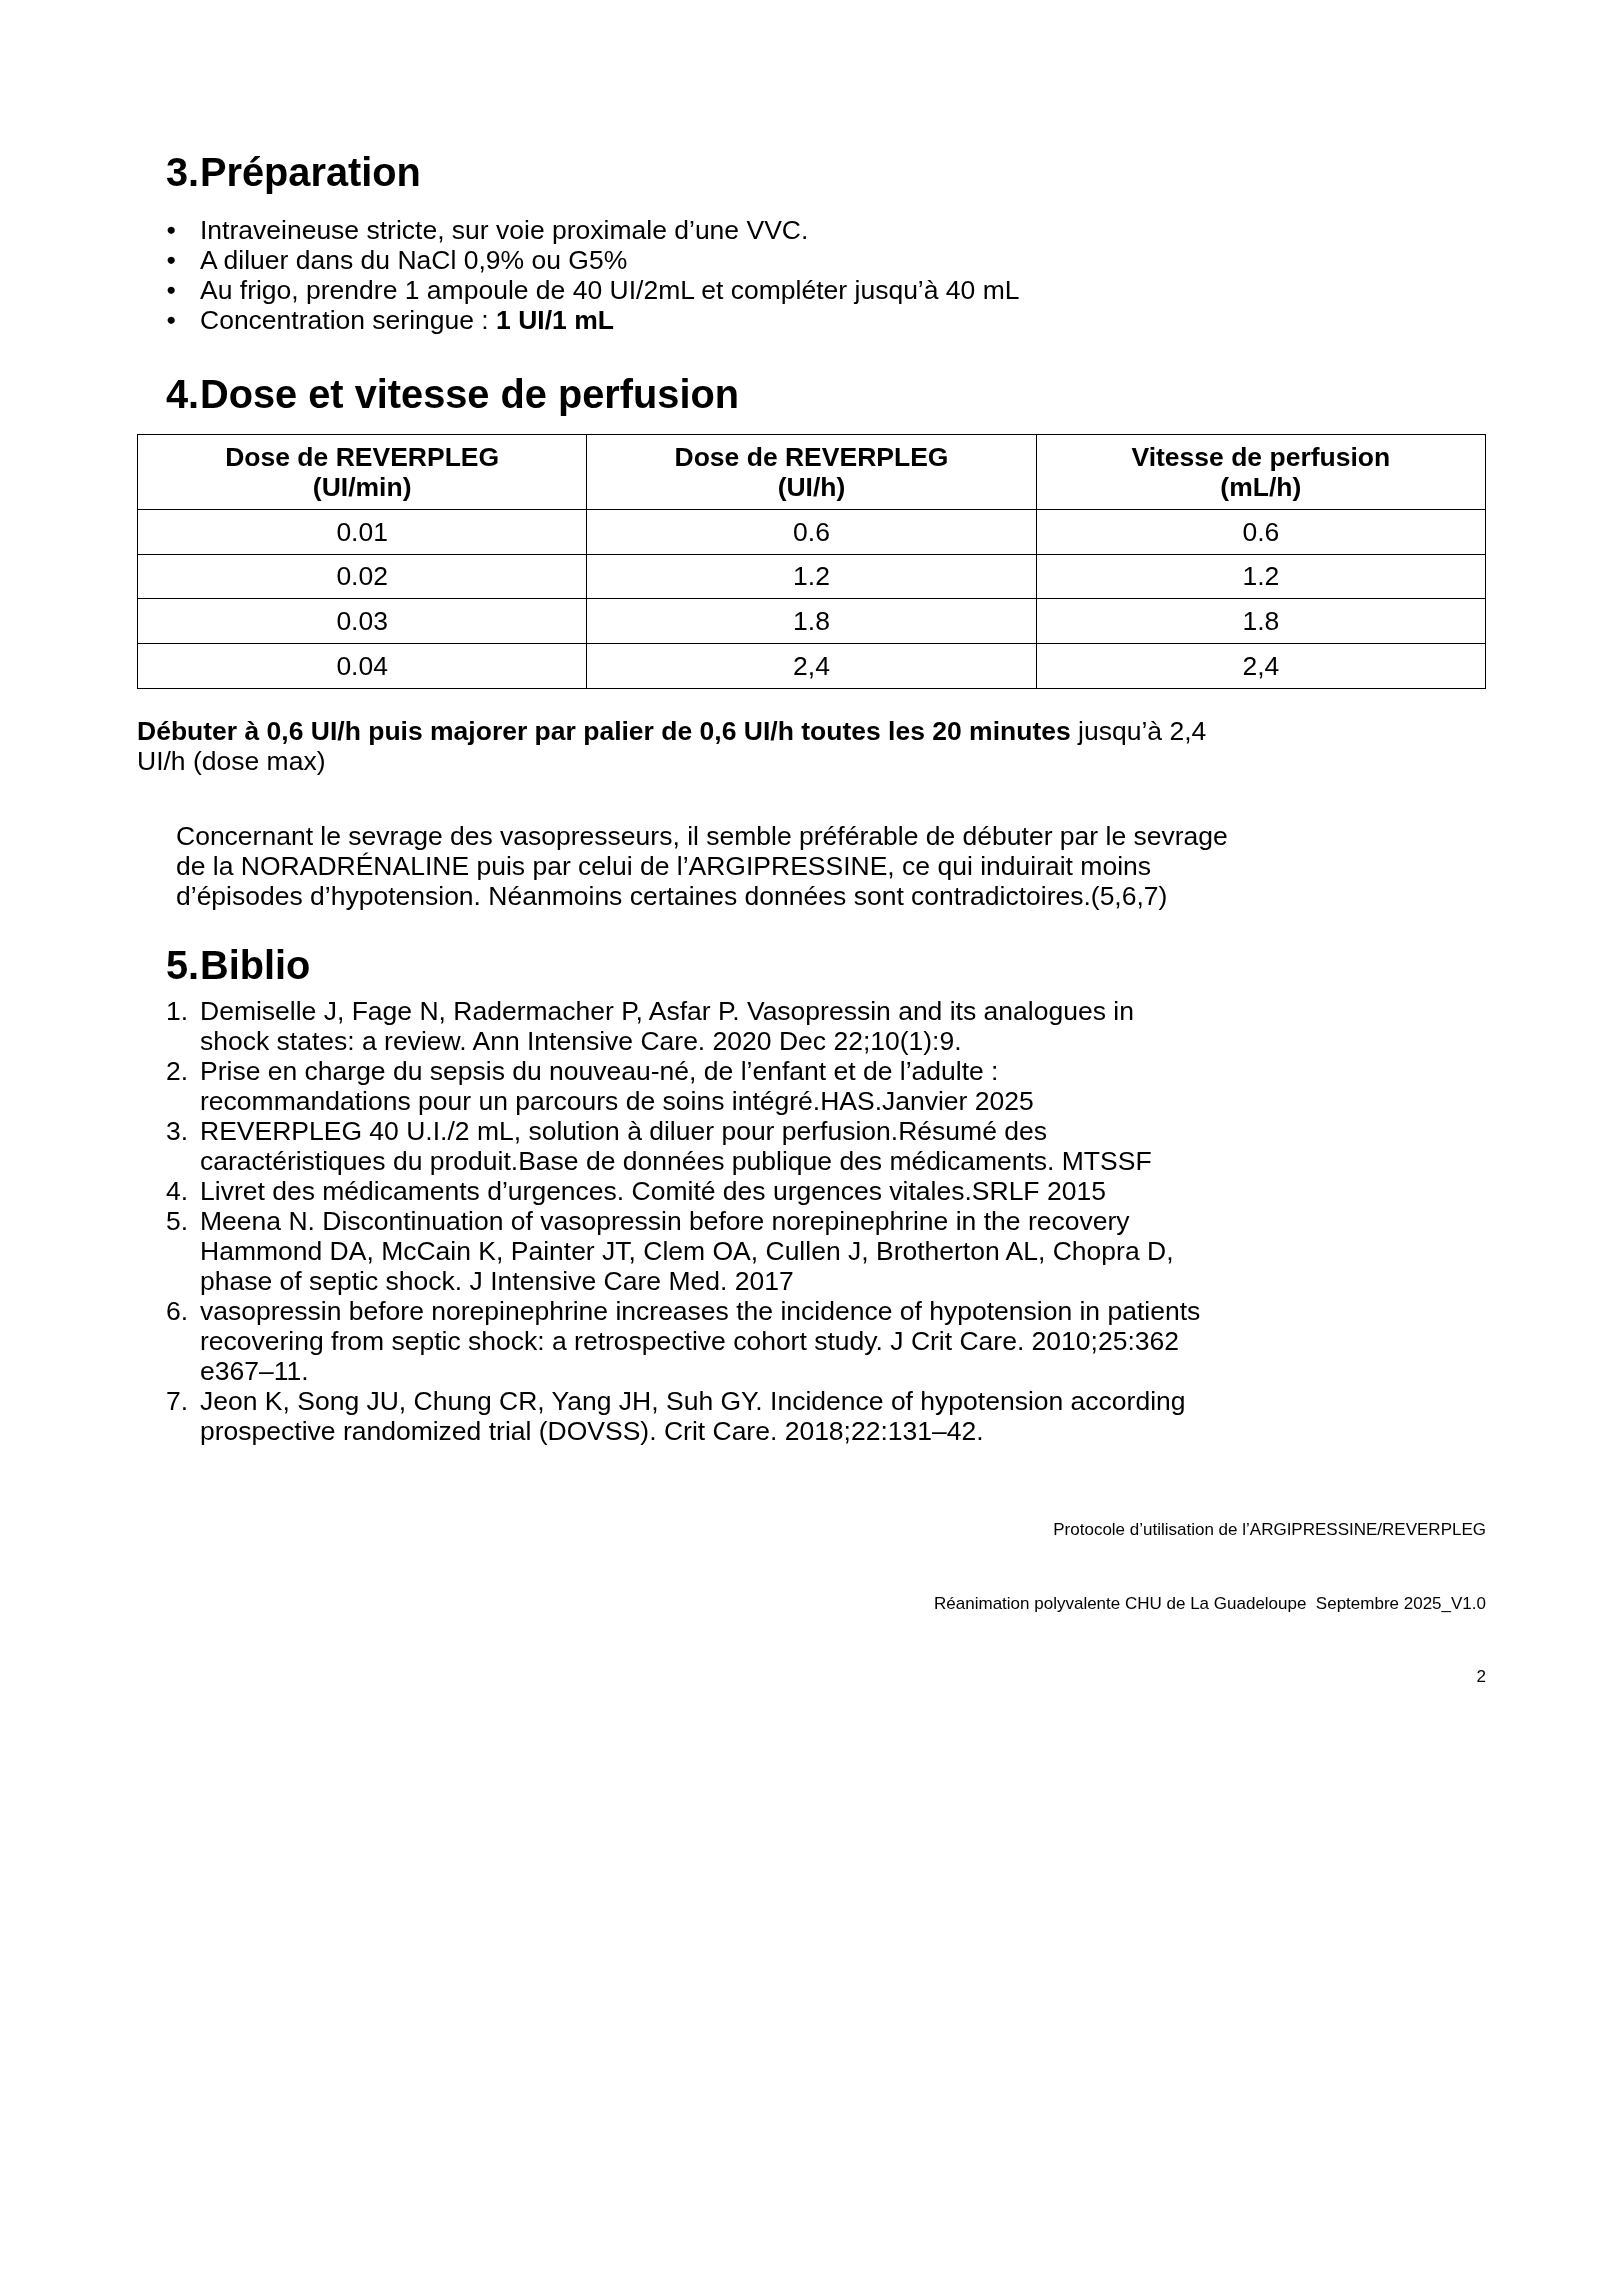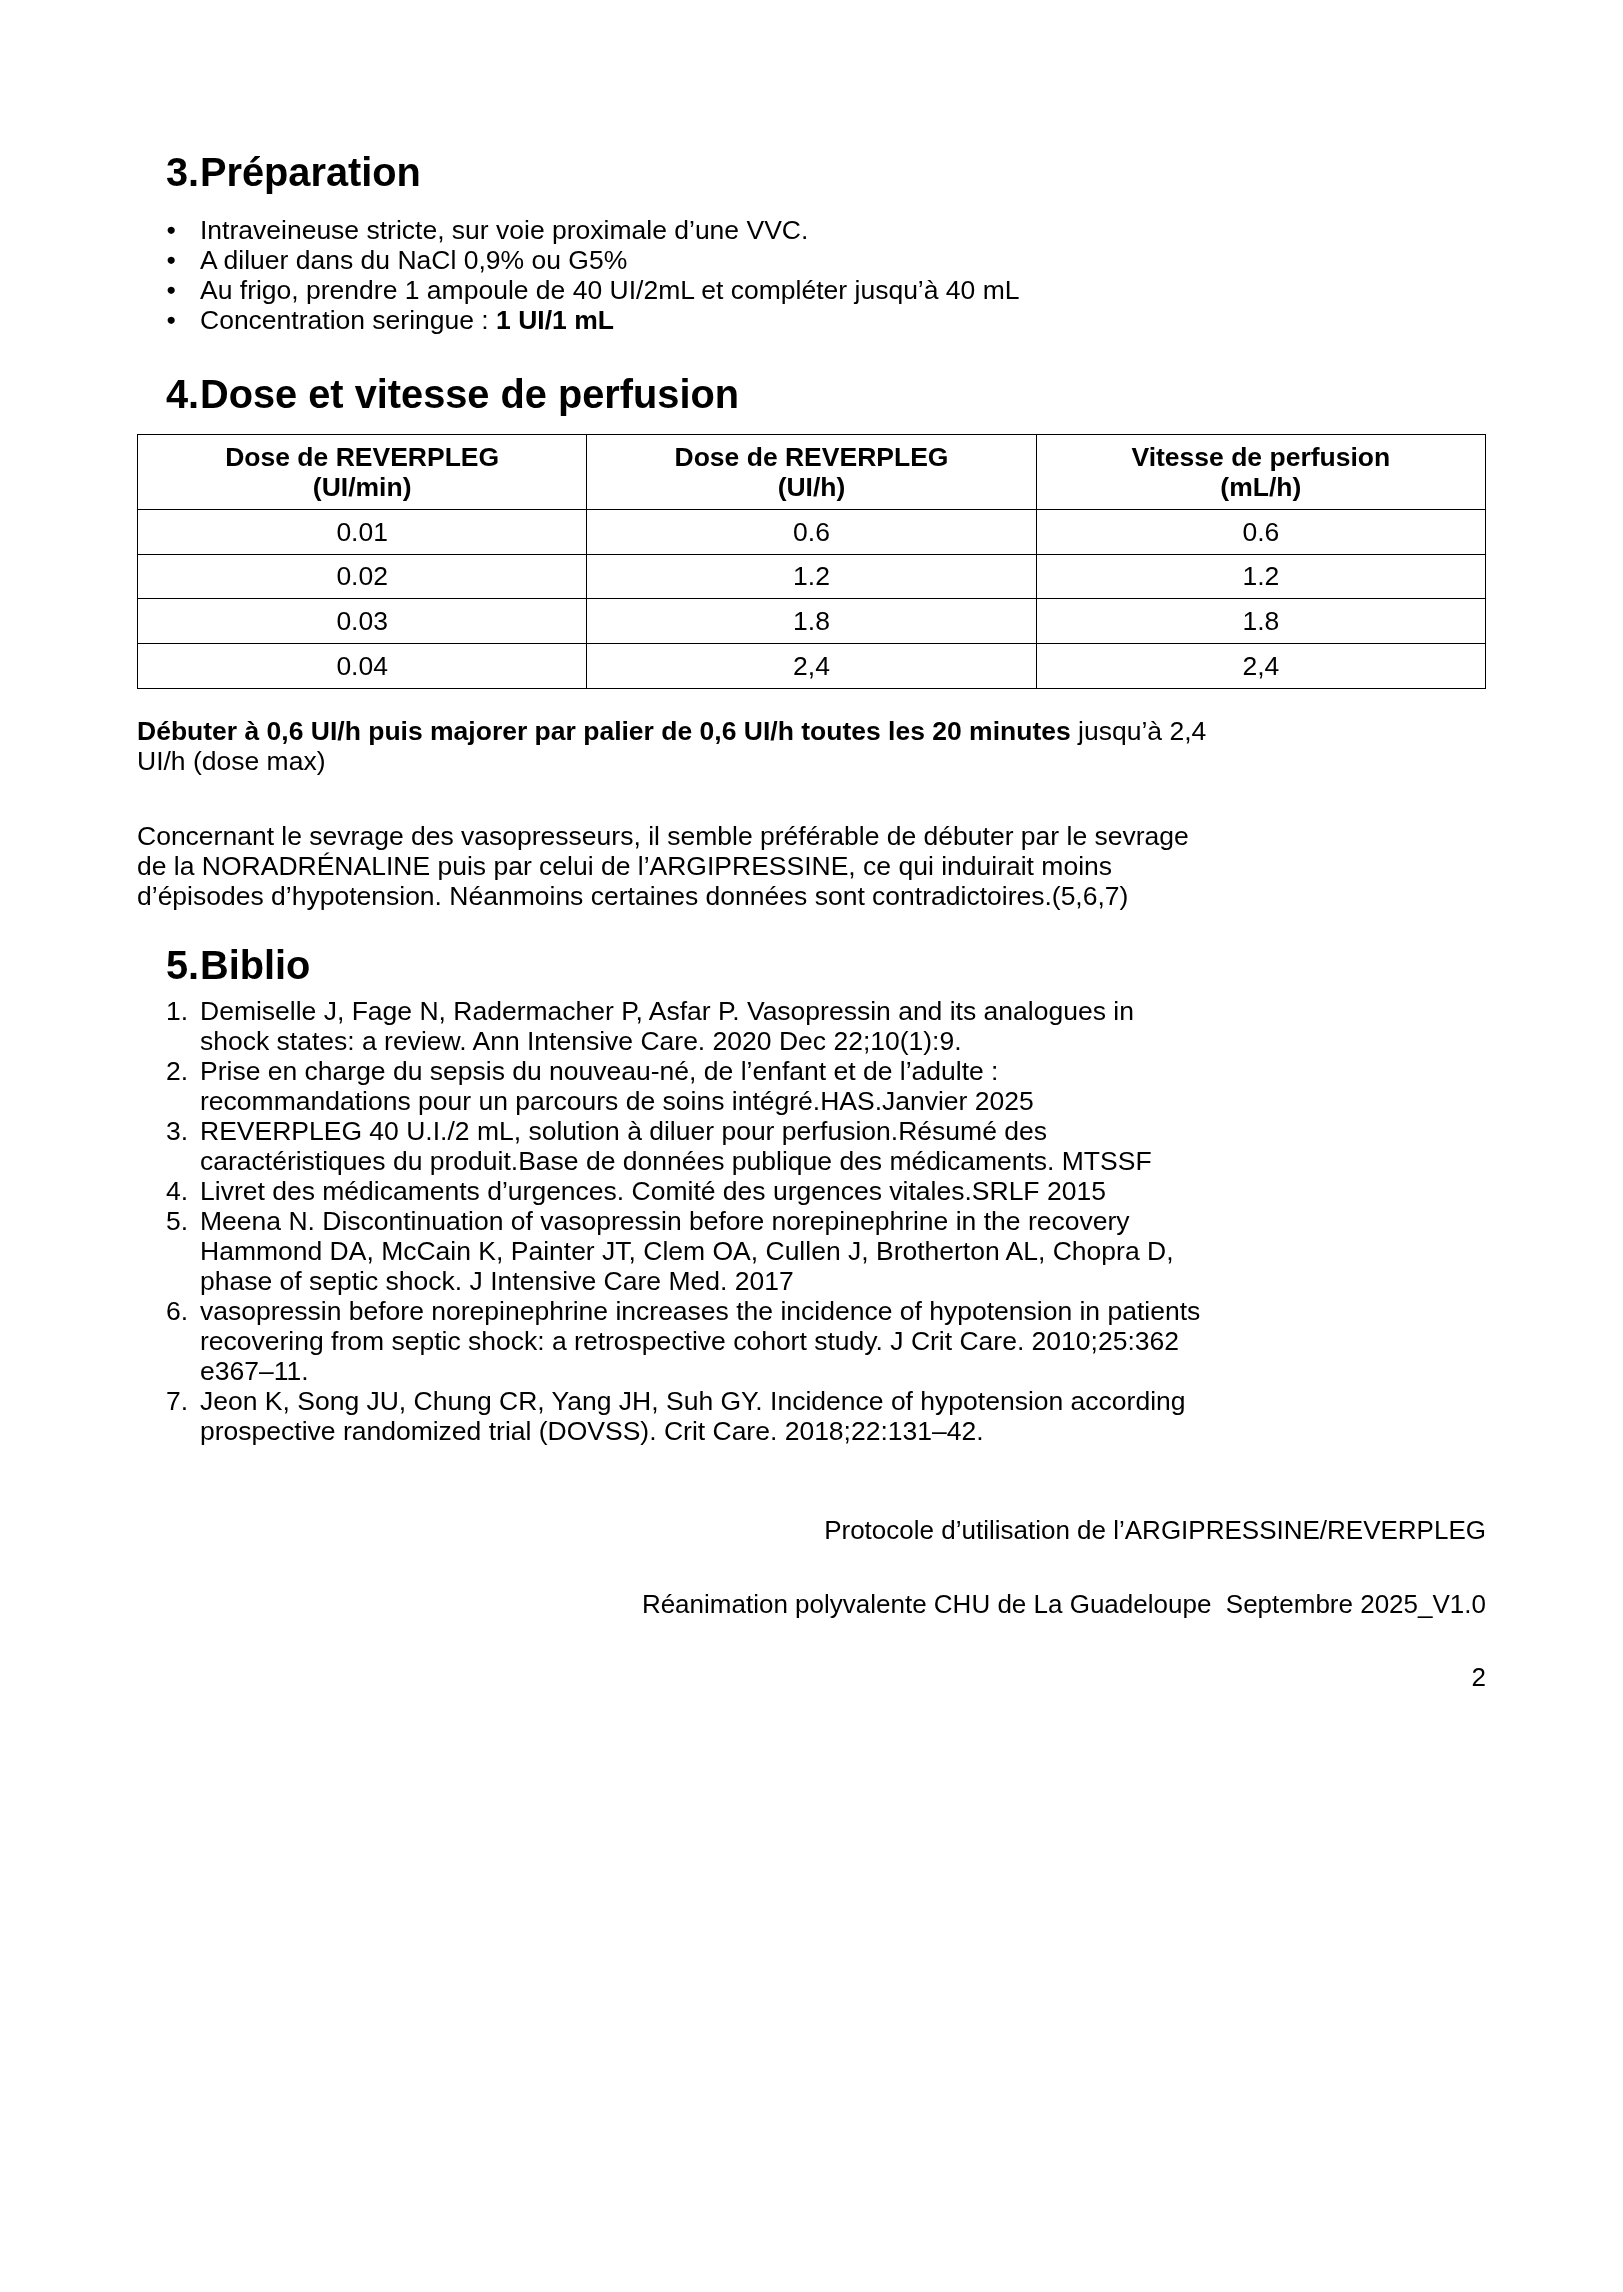--- a/index.html
+++ b/index.html
@@ -37,30 +37,30 @@
   }
   .dose-table th, .dose-table td {
     border: 1.5px solid #000000;
     text-align: center;
     line-height: 30px;
     padding: 6.9px 5.9px;
   }
   .dose-table th { font-weight: bold; }
 
   .titration { margin-top: 27.4px; }
-  .weaning { margin-top: 45px; }
+  .weaning { margin-top: 45px; margin-left: 39px; }
 
   ol.biblio-list { list-style: none; margin-top: 15.7px; }
   .ref-item { display: flex; padding-left: 29px; }
   .ref-num { width: 34px; flex: none; }
 
   .doc-footer {
     margin-top: 23.5px;
     text-align: right;
-    font-size: 26px;
+    font-size: 17px;
     line-height: 24.5px;
     white-space: pre;
   }
 </style>
 </head>
 <body>
 
 <div class="page">
 
   <section>

